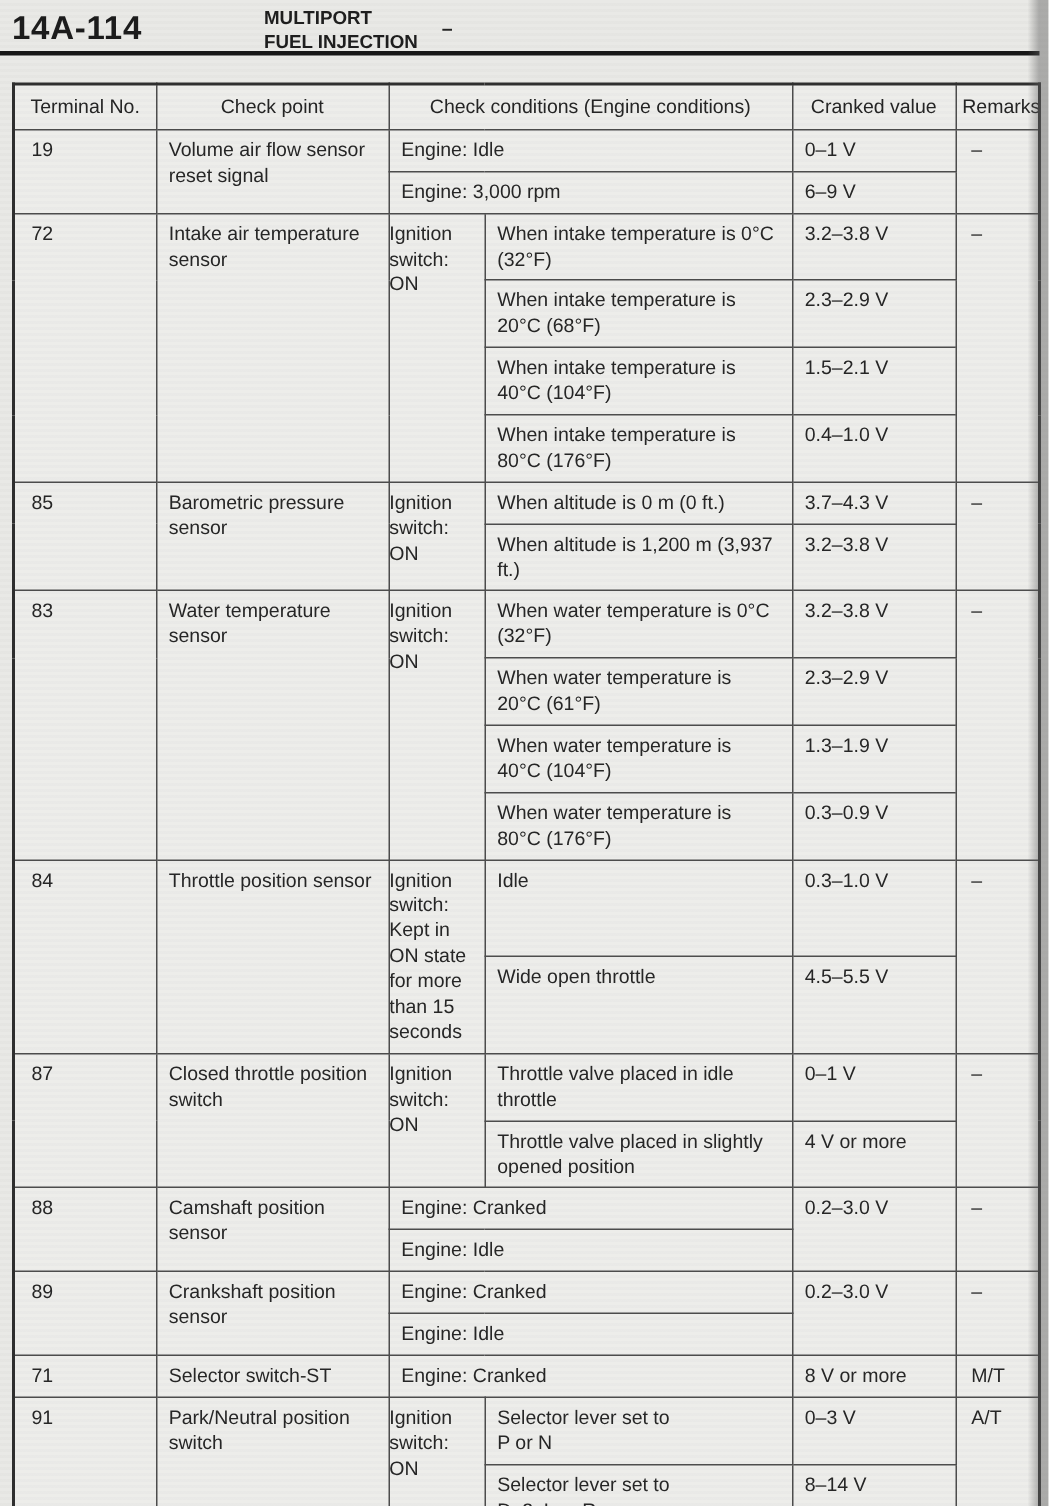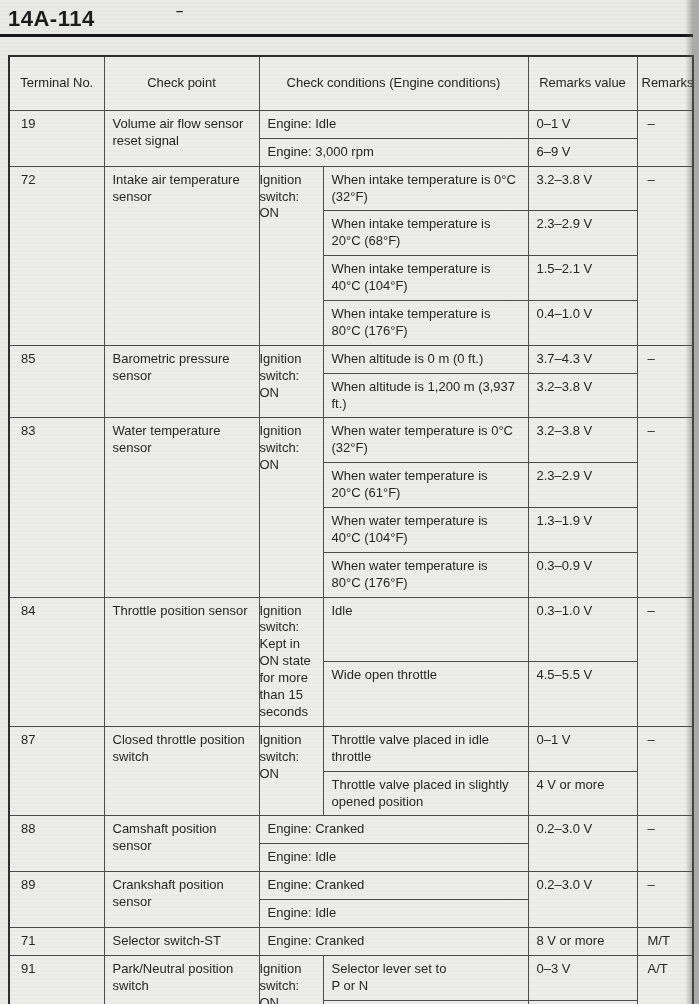--- a/index.html
+++ b/index.html
@@ -34,60 +34,62 @@
     border:2px solid #2e2e2e;background:rgba(255,255,255,0.18);
   }
   .insp th,.insp td{
     border:1px solid #4c4c4c;
     font-size:13px;line-height:1.3;
     vertical-align:top;text-align:left;
     white-space:pre-line;
     overflow:hidden;
   }
   .insp th{
-    font-weight:400;text-align:center;padding:18px 4px;color:#242424;
+    font-weight:400;text-align:center;padding:6px 4px;color:#242424;
   }
   .insp td{padding:5px 8px;color:#262626;}
   td.col-terminal{padding-left:11px;}
   td.col-precond{padding-left:0;padding-right:3px;}
   td.col-remarks{padding-left:10px;}
   
   .edge-shadow{
     position:absolute;top:0;right:0;width:14px;height:1004px;
     background:linear-gradient(to right, rgba(90,90,90,0) 0%, rgba(95,95,95,0.45) 55%, rgba(120,120,120,0.55) 100%);
     pointer-events:none;
   }
 </style>
 </head>
 <body>
 
 <div class="page-head">
   <div class="page-number">14A-114</div>
   <div class="head-center">
+    <div class="head-block">MULTIPORT
+FUEL INJECTION</div>
     <div class="head-dash">–</div>
   </div>
 </div>
 <div class="head-rule"></div>
 
 <div class="table-wrap">
   <table class="insp">
     <colgroup>
       <col style="width:95px">
         <col style="width:155px">
         <col style="width:64px">
       <col style="width:205px">
         <col style="width:109px">
         <col style="width:56px">
     </colgroup>
     <thead>
       <tr>
         <th>Terminal No.</th>
         <th>Check point</th>
         <th colspan="2">Check conditions (Engine conditions)</th>
-        <th>Remarks value</th>
+        <th>Cranked value</th>
         <th>Remarks</th>
       </tr>
     </thead>
     <tbody id="tbody">
         <tr>
           <td class="col-terminal" rowspan="2">19</td>
           <td class="col-checkpoint" rowspan="2">Volume air flow sensor reset signal</td>
           <td class="col-condition" colspan="2">Engine: Idle</td>
           <td class="col-value">0–1 V</td>
           <td class="col-remarks" rowspan="2">–</td>

